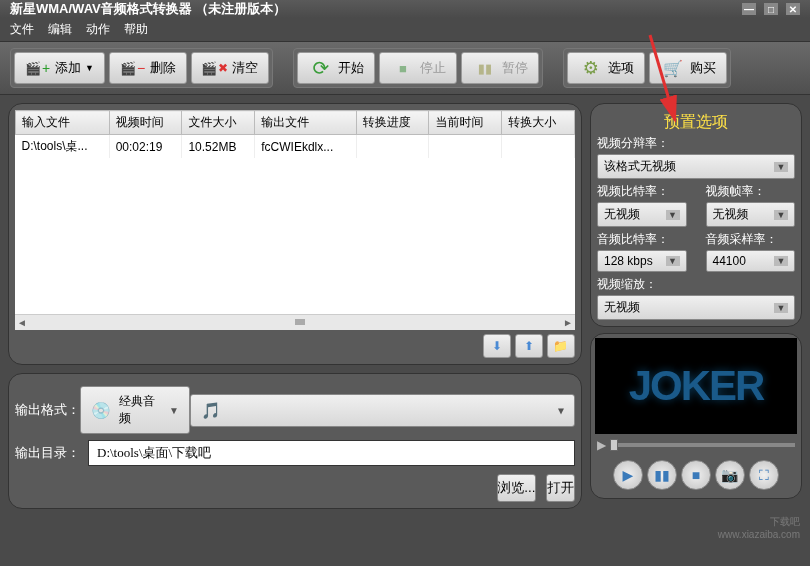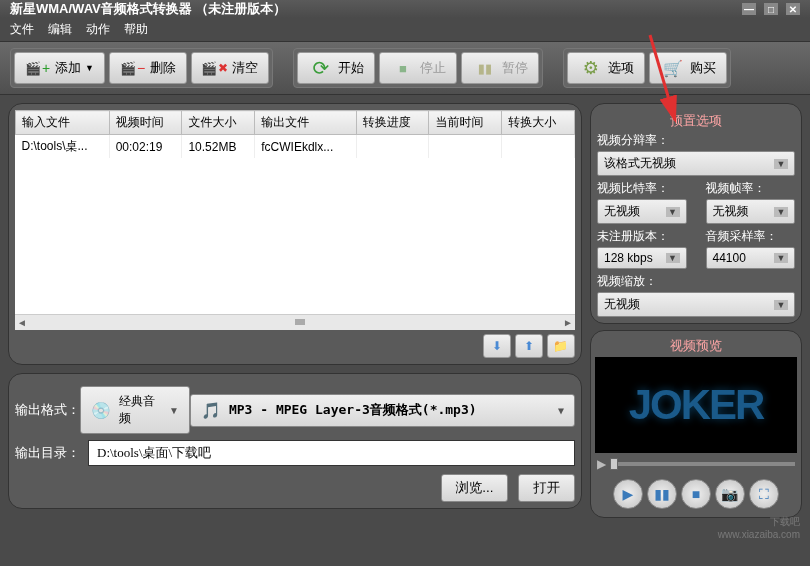--- a/index.html
+++ b/index.html
@@ -25,22 +25,22 @@
 .table-scroll { position: absolute; bottom: 0; left: 0; right: 0; height: 16px; background: #e8e8e8; border-top: 1px solid #ccc; }
 .side-btns { display: flex; gap: 4px; justify-content: flex-end; margin-top: 4px; }
 .side-btn { width: 28px; height: 24px; background: linear-gradient(#f0f0f0, #d5d5d5); border: 1px solid #999; border-radius: 3px; cursor: pointer; display: flex; align-items: center; justify-content: center; }
 .format-row { display: flex; align-items: center; gap: 0; margin: 6px 0; }
 .format-label { color: #fff; font-size: 13px; }
 .dropdown { flex: 1; background: linear-gradient(#f0f0f0, #d8d8d8); border: 1px solid #888; border-radius: 3px; padding: 6px 10px; display: flex; align-items: center; gap: 8px; cursor: pointer; position: relative; }
 .dropdown .arrow { margin-left: auto; font-size: 10px; color: #555; }
 .dropdown.big { font-size: 13px; font-weight: bold; font-family: SimSun, monospace; }
 .dir-row { display: flex; align-items: center; gap: 8px; }
 .dir-input { flex: 1; background: #fff; border: 1px solid #333; padding: 4px 8px; font-size: 13px; font-family: SimSun; }
-.small-btn { padding: 4px 14px; background: linear-gradient(#f0f0f0, #d5d5d5); border: 1px solid #888; border-radius: 3px; cursor: pointer; }
-.section-title { color: #fca5a5; text-align: center; padding: 2px 0; font-size: 13px; }
+.small-btn { padding: 4px 0; background: linear-gradient(#f0f0f0, #d5d5d5); border: 1px solid #888; border-radius: 3px; cursor: pointer; }
+.section-title { color: #fde047; text-align: center; padding: 2px 0; font-size: 16px; }
 .opt-label { color: #fff; font-size: 12px; margin-bottom: 2px; }
 .opt-row { display: flex; gap: 19px; margin-bottom: 4px; }
 .opt-col { flex: 1; }
 .select { width: 100%; background: linear-gradient(#f0f0f0, #d8d8d8); border: 1px solid #888; border-radius: 2px; padding: 3px 6px; display: flex; justify-content: space-between; align-items: center; cursor: pointer; font-size: 12px; }
 .select .arr { font-size: 9px; color: #444; background: #bbb; width: 14px; text-align: center; }
 .preview { background: #000; height: 96px; display: flex; align-items: center; justify-content: center; position: relative; overflow: hidden; }
 .preview-text { font-family: Arial Black, Arial; font-size: 42px; font-weight: 900; color: #1a5a8a; letter-spacing: -2px; text-shadow: 0 0 8px #0a3a5a; }
 .slider-row { display: flex; align-items: center; gap: 4px; padding: 4px 2px; }
 .slider { flex: 1; height: 4px; background: #888; position: relative; }
 .slider-thumb { position: absolute; left: 0; top: -4px; width: 8px; height: 12px; background: #ccc; border: 1px solid #666; }
@@ -161,21 +161,20 @@
     <div class="panel">
       <div class="format-row">
         <span class="format-label">输出格式：</span>
         <div class="dropdown" style="flex:0 0 110px">
           <span style="font-size:16px">💿</span>
           <span>经典音频</span>
           <span class="arrow">▼</span>
         </div>
         <div class="dropdown big">
           <span style="color:#4ab;font-size:16px">🎵</span>
-          <span>MP3 - MPEG Layer-3音频格式(*.mp3)</span>
           <span class="arrow">▼</span>
         </div>
       </div>
       <div class="dir-row" style="margin-top:5px">
         <span class="format-label">输出目录：</span>
         <input class="dir-input" value="D:\tools\桌面\下载吧" style="">
       </div>
       <div class="dir-row" style="justify-content:flex-end;margin-top:8px;gap:10px">
         <button class="small-btn">浏览...</button>
         <button class="small-btn">打开</button>
@@ -202,21 +201,21 @@
         <div class="opt-col">
           <div class="opt-label">视频帧率：</div>
           <div class="select">
               <span>无视频</span>
               <span class="arr">▼</span>
             </div>
         </div>
       </div>
       <div class="opt-row">
         <div class="opt-col">
-          <div class="opt-label">未注册版本：</div>
+          <div class="opt-label">音频比特率：</div>
           <div class="select">
               <span>128 kbps</span>
               <span class="arr">▼</span>
             </div>
         </div>
         <div class="opt-col">
           <div class="opt-label">音频采样率：</div>
           <div class="select">
               <span>44100</span>
               <span class="arr">▼</span>
@@ -224,21 +223,20 @@
         </div>
       </div>
       <div class="opt-label">视频缩放：</div>
       <div class="select">
           <span>无视频</span>
           <span class="arr">▼</span>
         </div>
     </div>
 
     <div class="panel" style="padding:4px">
-      <div class="section-title">视频预览</div>
       <div class="preview">
         <span class="preview-text">JOKER</span>
       </div>
       <div class="slider-row">
         <span class="play-icon">▶</span>
         <div class="slider">
             <div class="slider-thumb"></div>
           </div>
       </div>
       <div class="media-btns">

